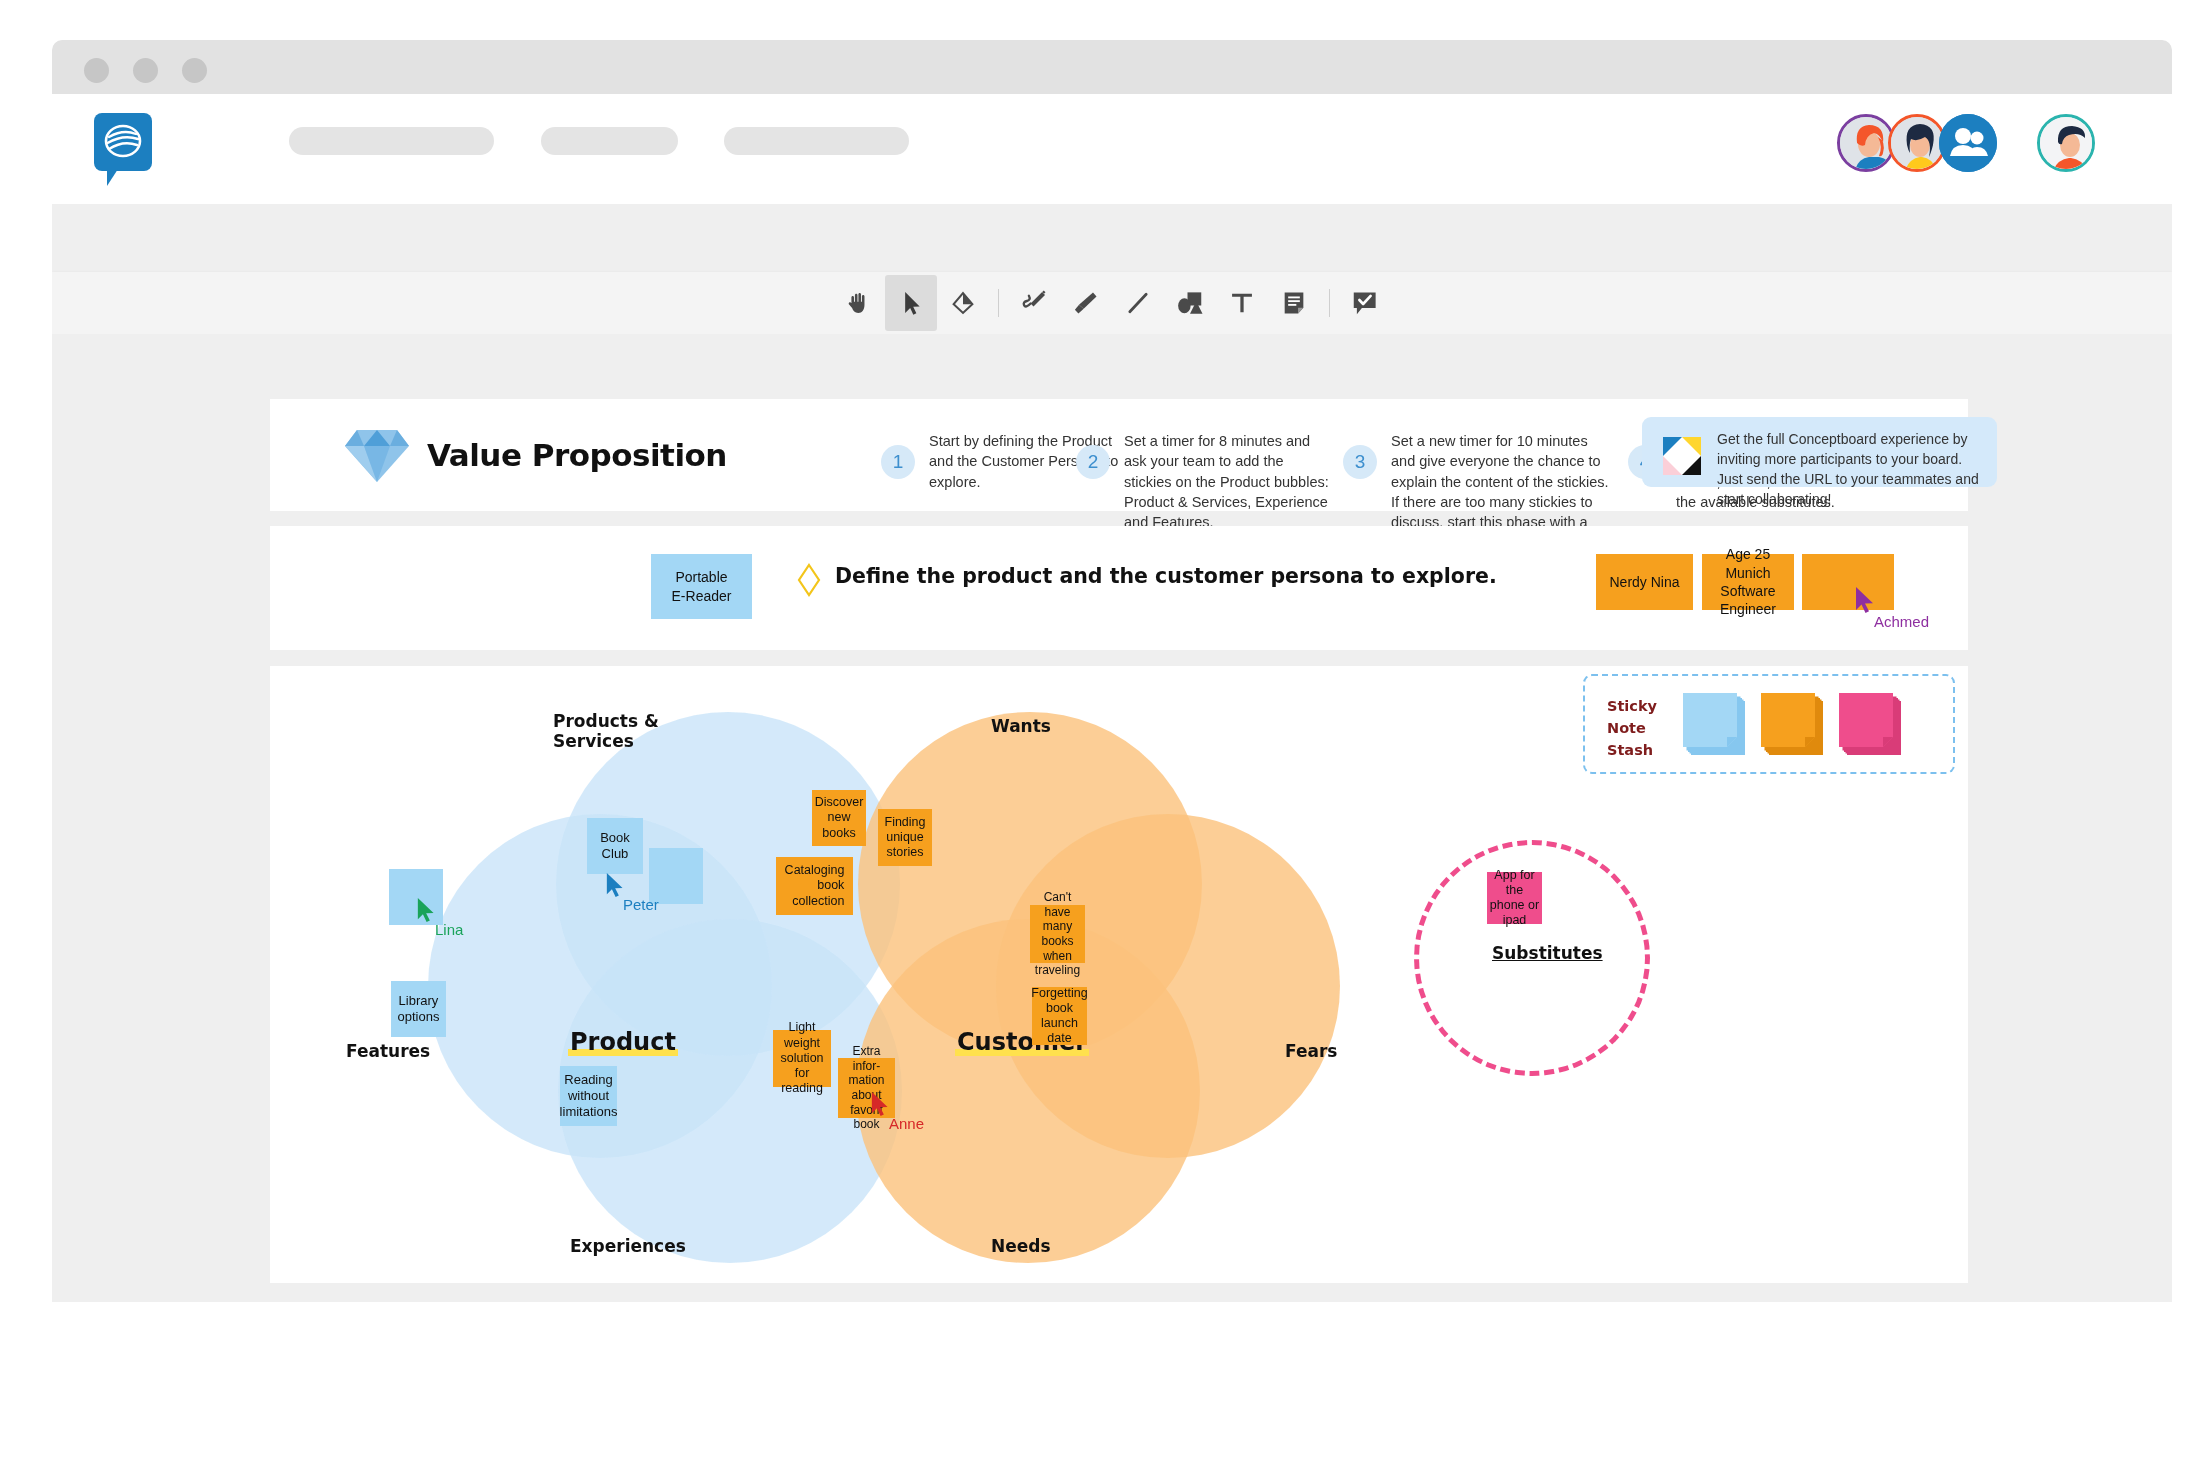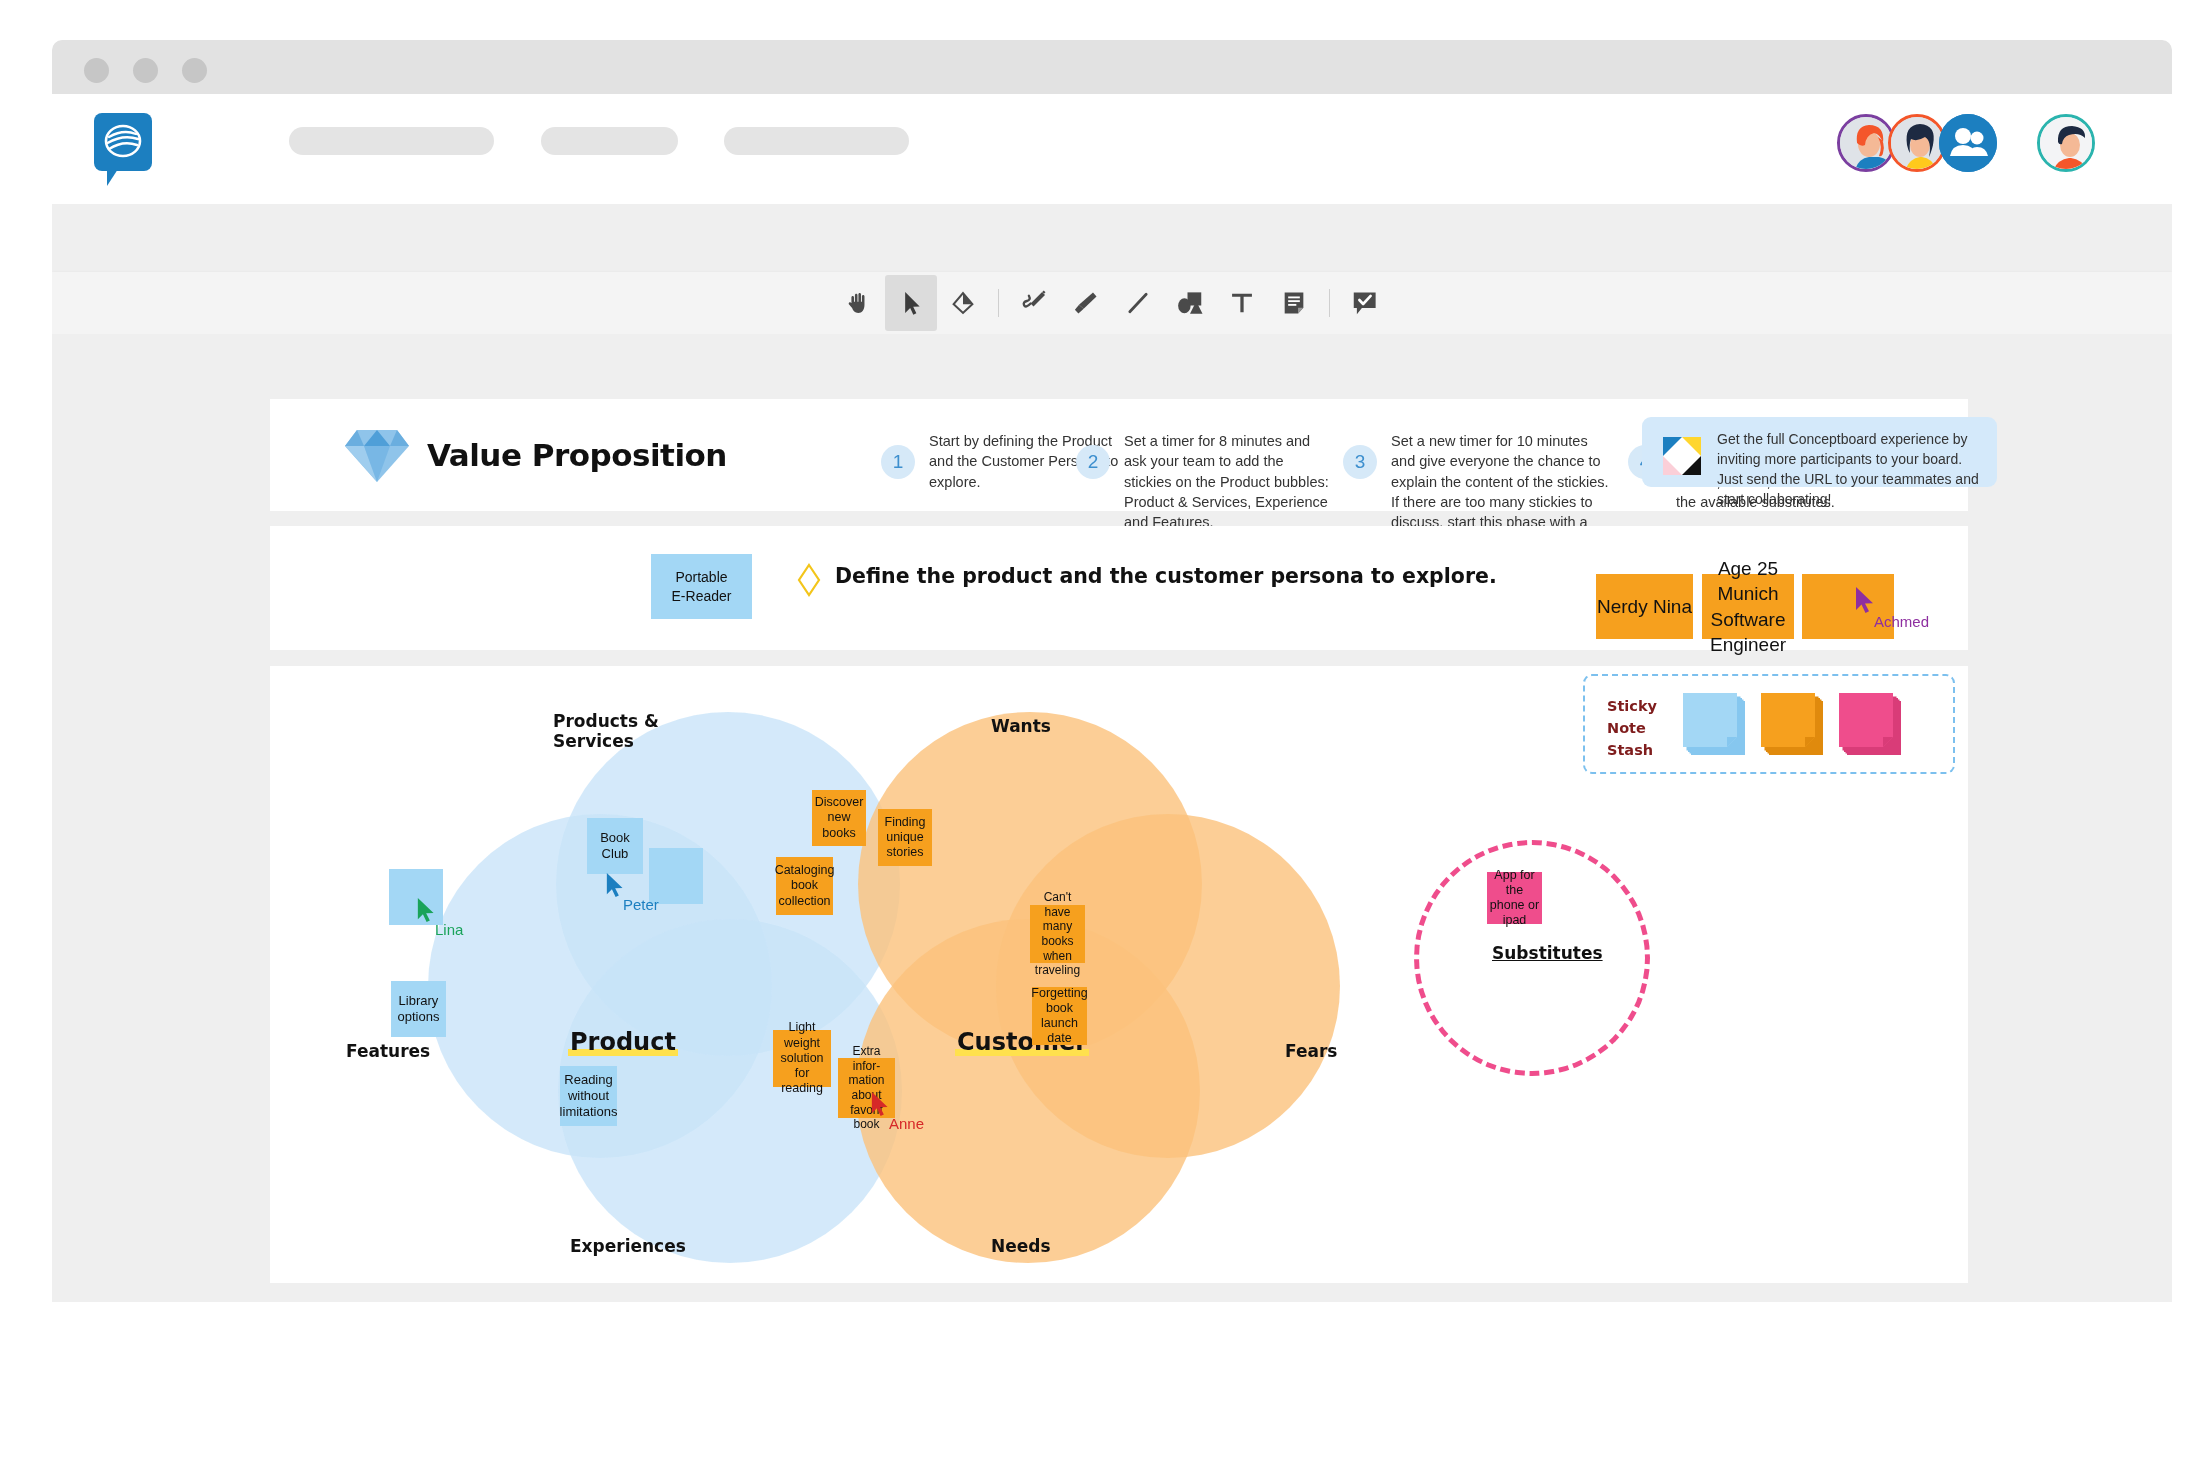--- a/index.html
+++ b/index.html
@@ -153,23 +153,23 @@
     text-align: center; font-size: 14px; line-height: 1.3; color: #111;
   }
   #define-diamond { position: absolute; left: 527px; top: 37px; }
   #define-text {
     position: absolute; left: 565px; top: 38px;
     font-family: "DejaVu Sans", sans-serif;
     font-weight: bold; font-size: 20.5px; color: #111;
   }
   .persona-note {
     position: absolute; top: 28px;
-    height: 65px; background: #f6a01e;
+    height: 56px; background: #f6a01e;
     display: flex; align-items: center; justify-content: center;
-    text-align: center; font-size: 19px; line-height: 1.32; color: #111; margin-top: 20px;
+    text-align: center; font-size: 14px; line-height: 1.32; color: #111;
   }
   #persona-1 { left: 1326px; width: 97px; }
   #persona-2 { left: 1432px; width: 92px; }
   #persona-3 { left: 1532px; width: 92px; }
   #cursor-achmed { position: absolute; left: 1584px; top: 60px; }
   #cursor-achmed .lbl {
     position: absolute; left: 20px; top: 27px;
     font-size: 15px; color: #8e2fa0; white-space: nowrap;
   }
 
@@ -476,21 +476,21 @@
       <div class="vlabel sub" style="left:721px; top:570px;">Needs</div>
       <div class="vlabel sub" style="left:1015px; top:375px;">Fears</div>
       <div class="vlabel big" style="left:637px; top:362px;"><span class="hl">Customer</span></div>
 
       <div class="sticky orange" style="left:542px; top:124px; width:54px; height:56px; font-size:12.5px; white-space:pre-line;">Discover
 new
 books</div>
       <div class="sticky orange" style="left:608px; top:143px; width:54px; height:57px; font-size:12.5px; white-space:pre-line;">Finding
 unique
 stories</div>
-      <div class="sticky orange" style="left:506px; top:191px; width:57px; height:58px; font-size:12.5px; white-space:pre-line;">Cataloging
+      <div class="sticky orange" style="left:506px; top:191px; width:77px; height:58px; font-size:12.5px; white-space:pre-line;text-align:right;">Cataloging
 book
 collection</div>
       <div class="sticky orange" style="left:760px; top:239px; width:55px; height:58px; font-size:12px; white-space:pre-line;">Can't have
 many books
 when
 traveling</div>
       <div class="sticky orange" style="left:762px; top:321px; width:55px; height:58px; font-size:12.5px; white-space:pre-line;">Forgetting
 book
 launch
 date</div>

